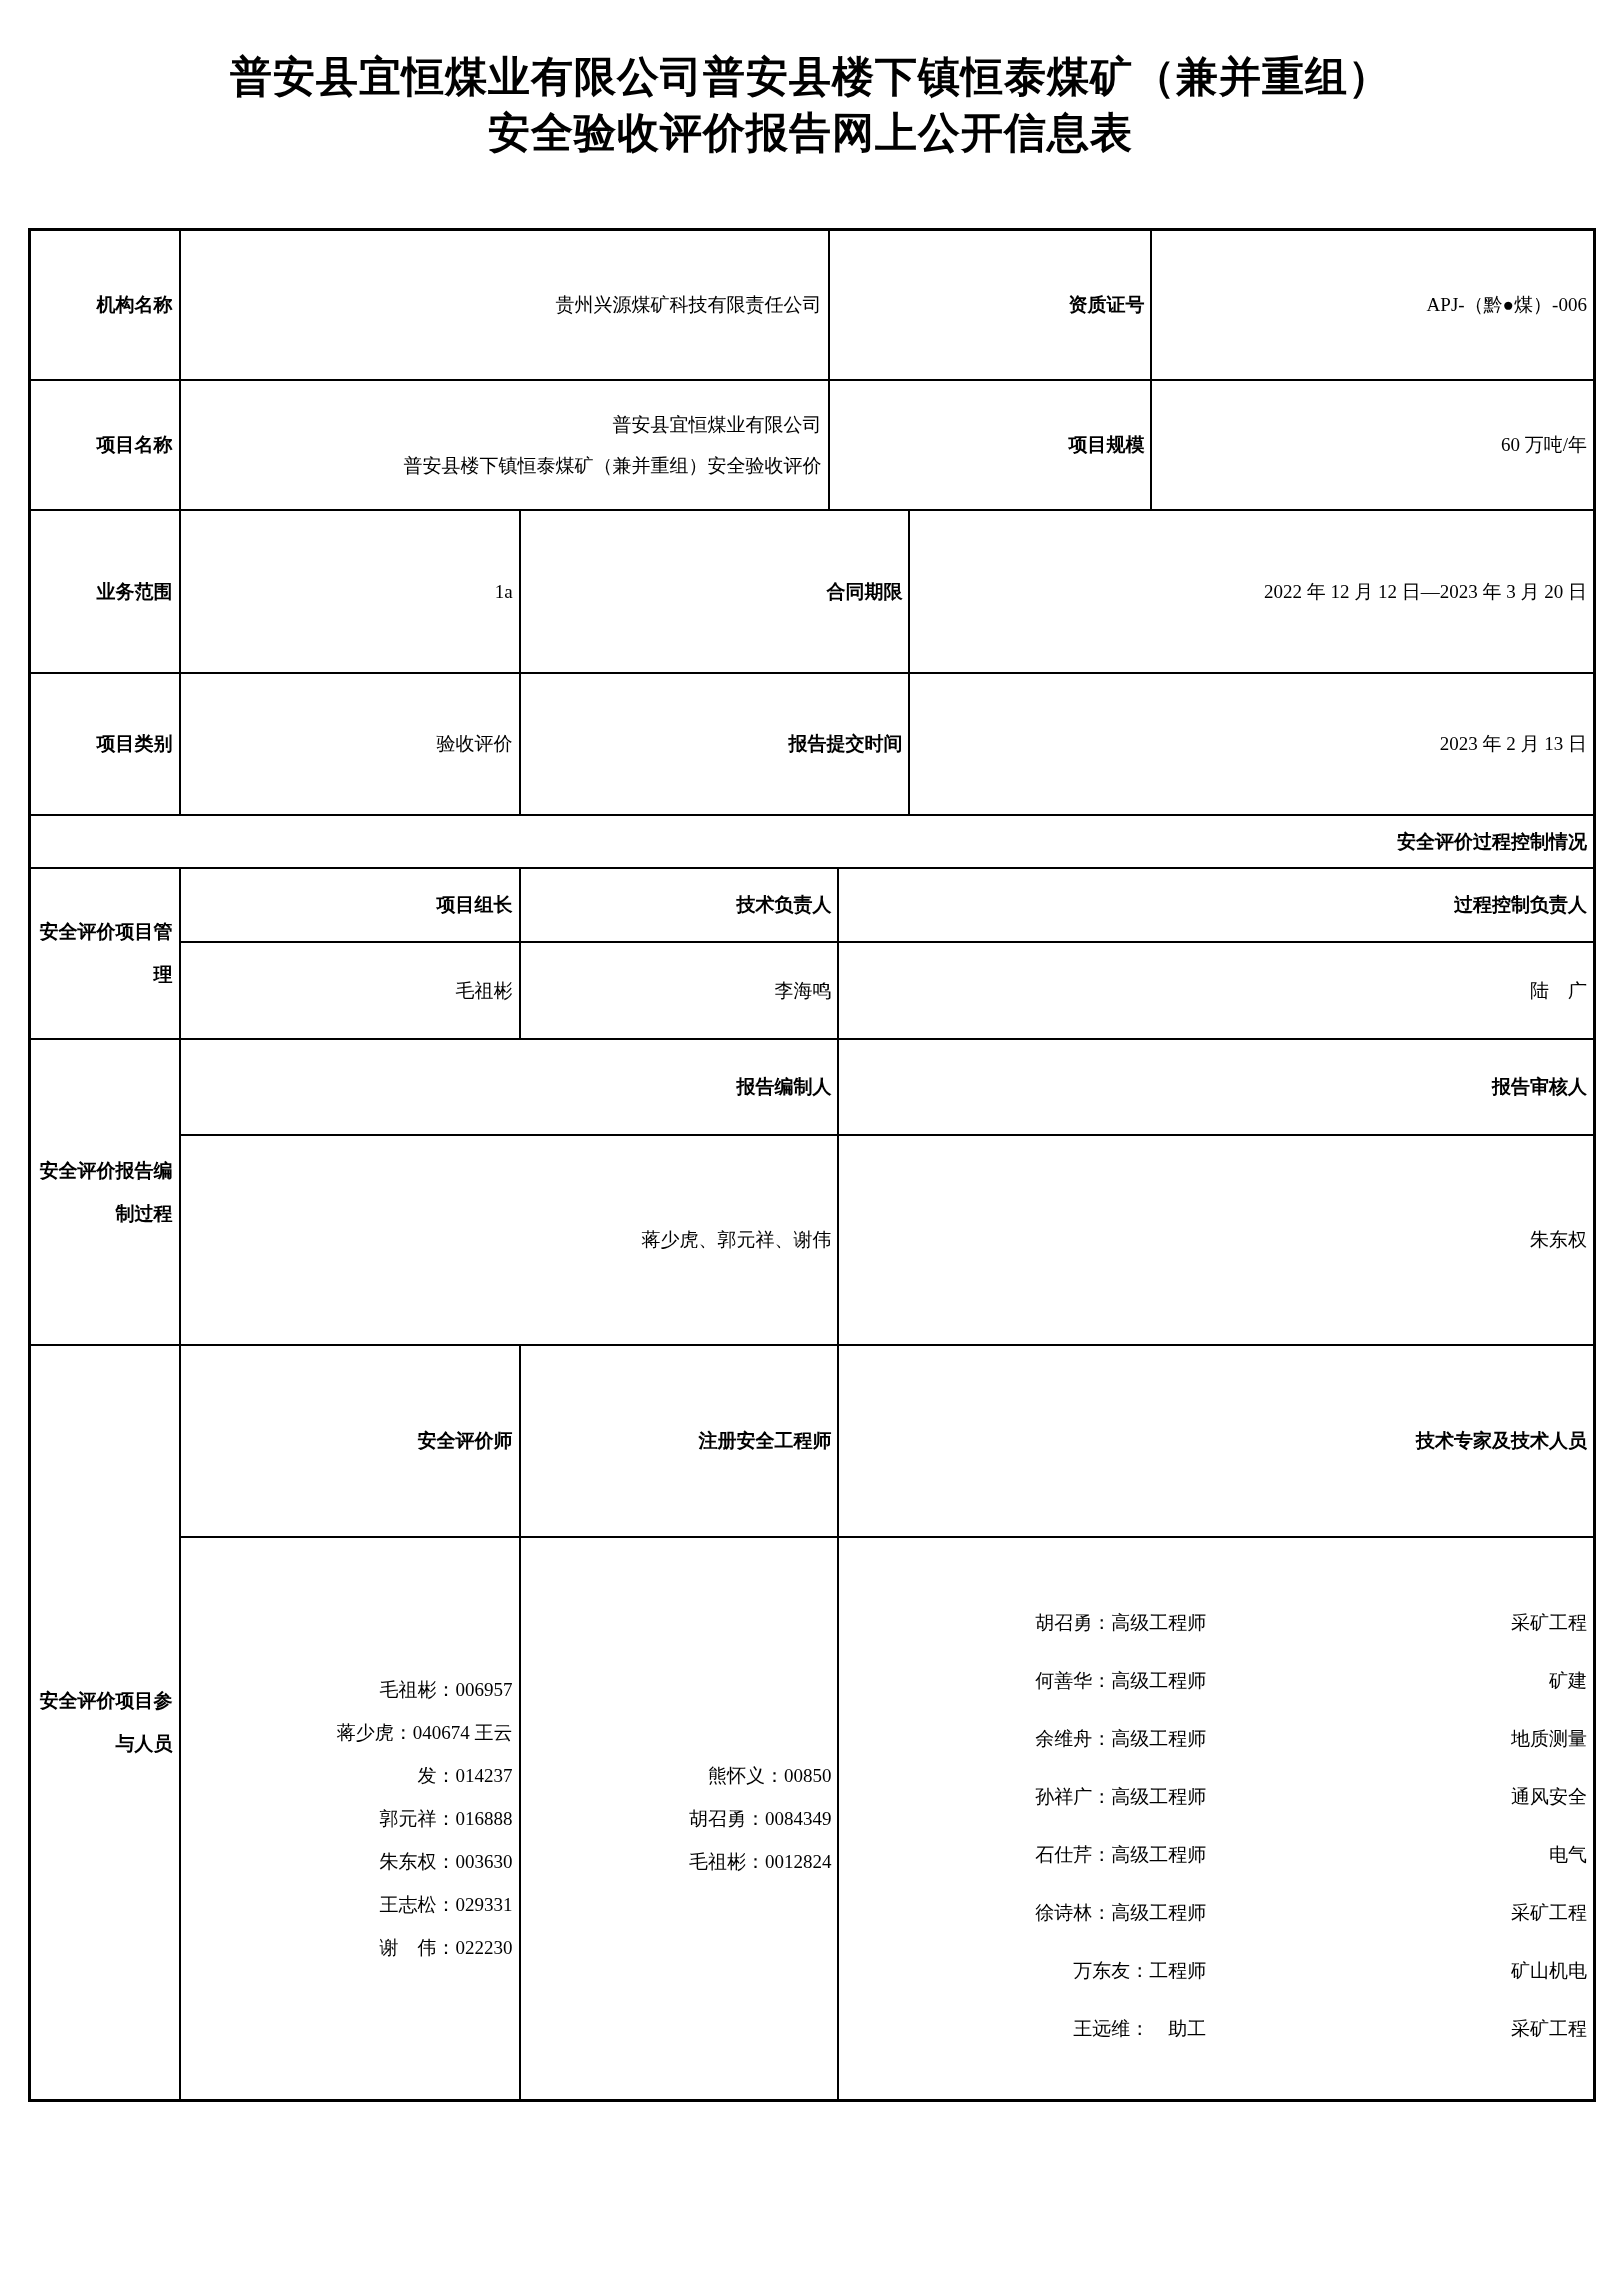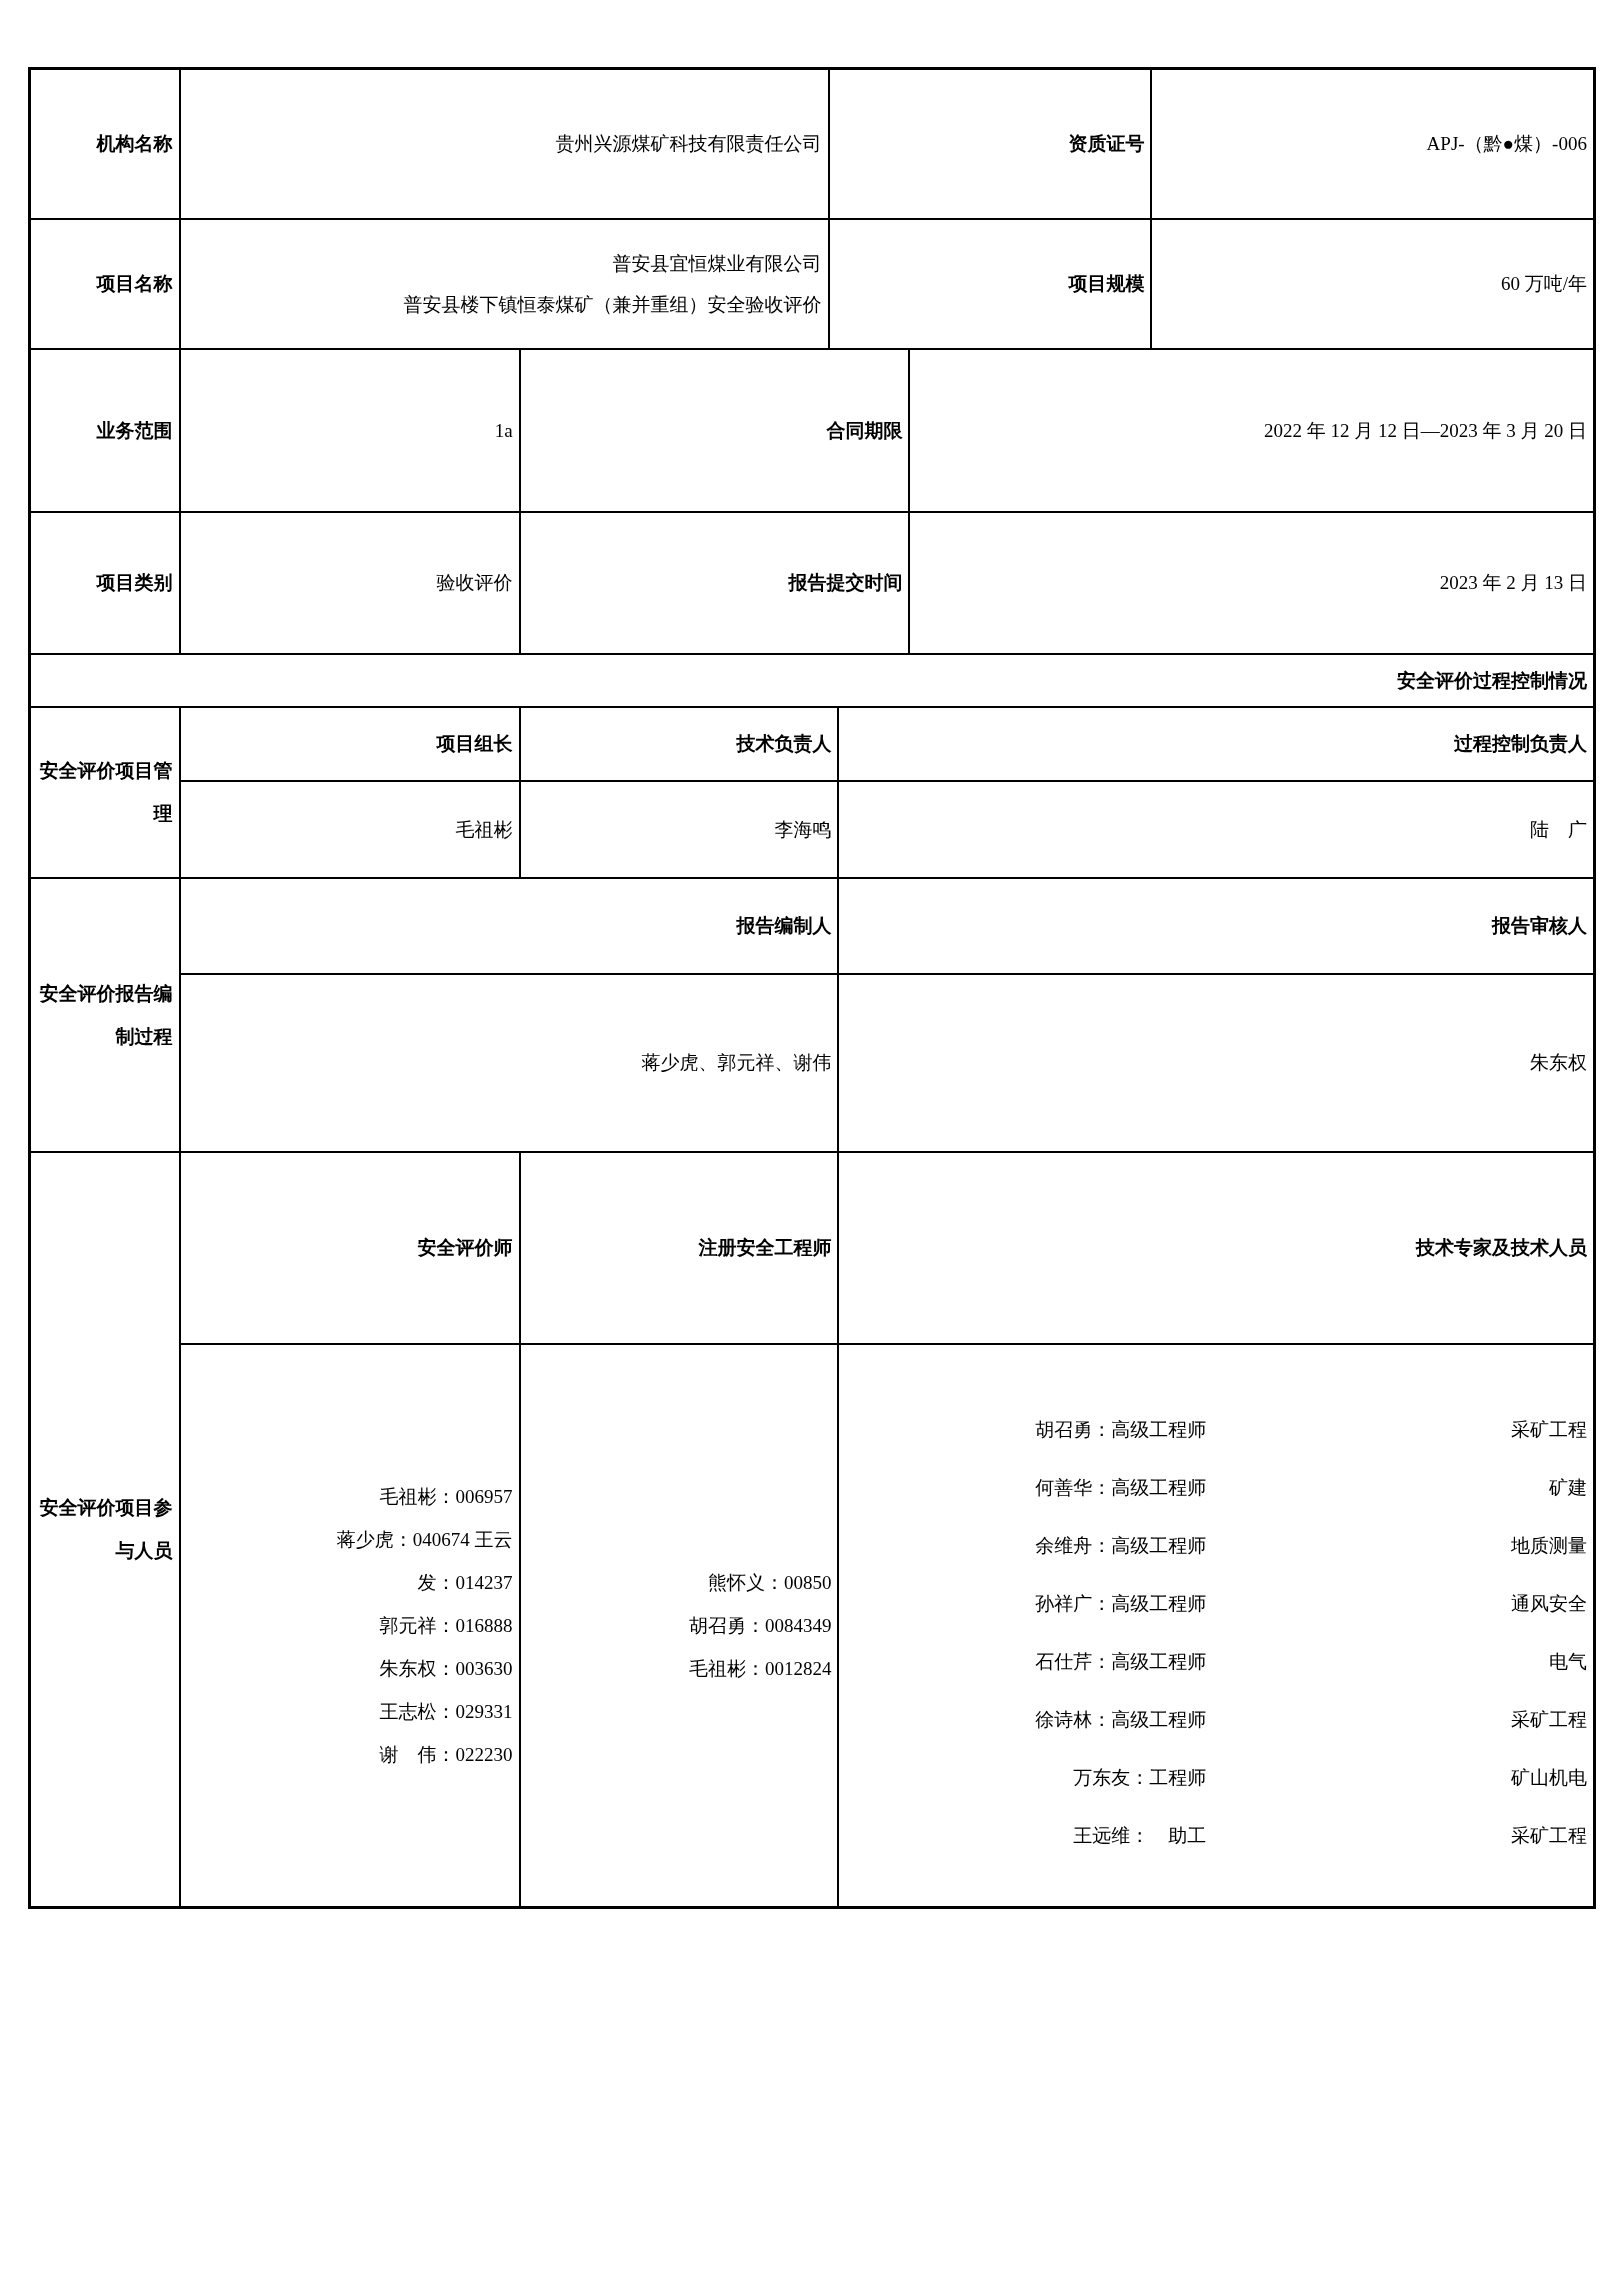--- a/index.html
+++ b/index.html
@@ -40,20 +40,24 @@
   }
   .experts-list{display:block;}
   .expert-row{display:grid;grid-template-columns:361px 1fr;}
   .expert-row span{white-space:pre;margin-top:15px;}
 </style>
 </head>
 <body>
 
 <div class="page">
 
+  <div class="title-block">
+    <div class="title-line">普安县宜恒煤业有限公司普安县楼下镇恒泰煤矿（兼并重组）</div>
+    <div class="title-line">安全验收评价报告网上公开信息表</div>
+  </div>
 
   <table class="doc">
     <colgroup>
       <col style="width:150px">
         <col style="width:340px">
         <col style="width:309px">
       <col style="width:9.8px">
         <col style="width:71px">
         <col style="width:242px">
       <col style="width:443px">
@@ -103,21 +107,21 @@
       <td class="thickb">毛祖彬</td>
       <td colspan="2" class="thickb">李海鸣</td>
       <td colspan="3" class="thickb">陆　广</td>
     </tr>
 
     <tr style="height:96px">
       <td rowspan="2" class="lbl">安全评价报告编制过程</td>
       <td colspan="3" class="hdr thickb">报告编制人</td>
       <td colspan="3" class="hdr thickb">报告审核人</td>
     </tr>
-    <tr style="height:178px">
+    <tr style="height:210px">
       <td colspan="3" class="thickb">蒋少虎、郭元祥、谢伟</td>
       <td colspan="3" class="thickb">朱东权</td>
     </tr>
 
     <tr style="height:192px">
       <td rowspan="2" class="lbl">安全评价项目参与人员</td>
       <td class="hdr thickb2">安全评价师</td>
       <td colspan="2" class="hdr thickb2">注册安全工程师</td>
       <td colspan="3" class="hdr thickb2">技术专家及技术人员</td>
     </tr>

